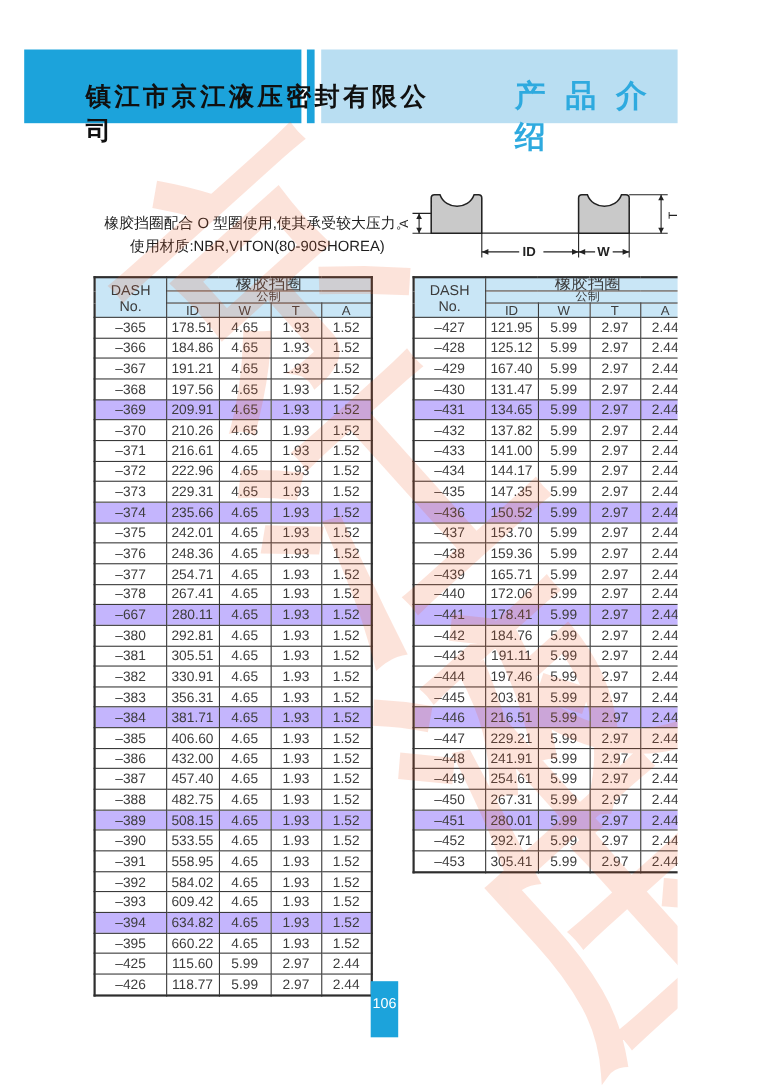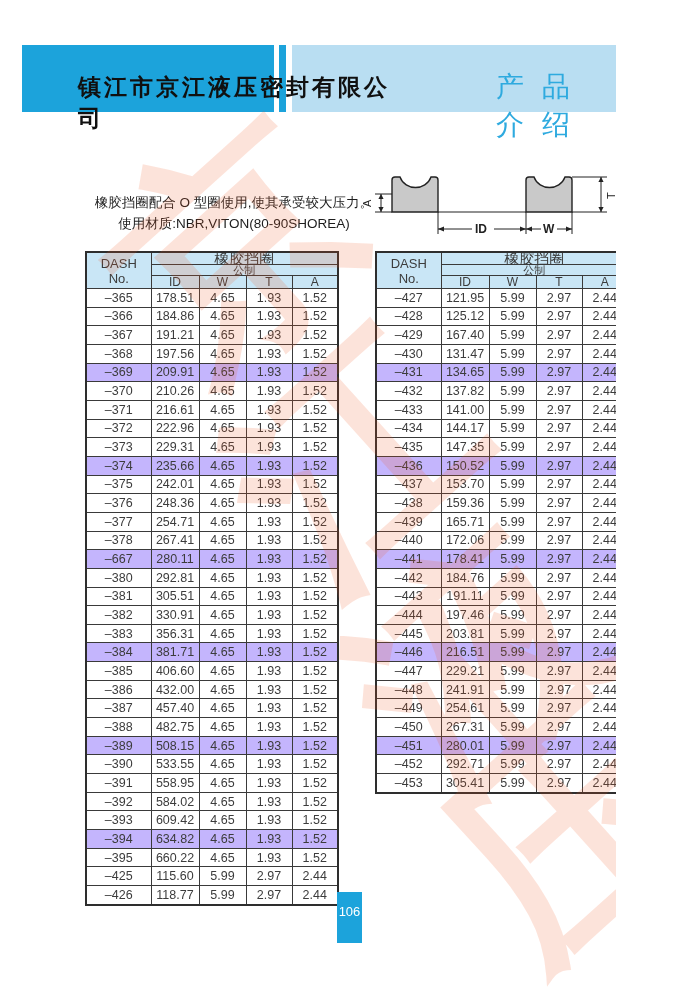--- a/index.html
+++ b/index.html
@@ -6,21 +6,21 @@
   #page{position:relative;width:616px;height:990px;background:#ffffff;overflow:hidden;
         font-family:"Liberation Sans",sans-serif;}
 
   
   .hdr-dark{position:absolute;left:22px;top:45px;width:252px;height:67px;background:#1CA3DB;}
   .hdr-stripe{position:absolute;left:279px;top:45px;width:7px;height:67px;background:#1CA3DB;}
   .hdr-light{position:absolute;left:292px;top:45px;width:396px;height:67px;background:#B9DEF2;}
   .company{position:absolute;left:78px;top:72px;width:330px;font-family:"DejaVu Serif",serif;
            font-weight:bold;font-size:23px;color:#101010;letter-spacing:3px;z-index:3;}
   .section{position:absolute;left:468px;top:68px;font-family:"DejaVu Serif",serif;
-           font-weight:normal;font-size:28px;color:#2EAADF;letter-spacing:18px;z-index:3;margin-left:28px;}
+           font-weight:bold;font-size:28px;color:#2EAADF;letter-spacing:18px;z-index:3;}
 
   
   .title{position:absolute;left:0;top:131px;width:700px;text-align:center;
          font-size:24px;font-weight:bold;color:#1CA3DB;letter-spacing:2px;z-index:2;}
   .desc{position:absolute;left:84px;top:192px;width:300px;font-size:13.5px;line-height:21px;
         color:#1d1d1d;z-index:2;text-align:center;}
 
   
   .diagram{position:absolute;left:362px;top:158px;z-index:2;}
 

